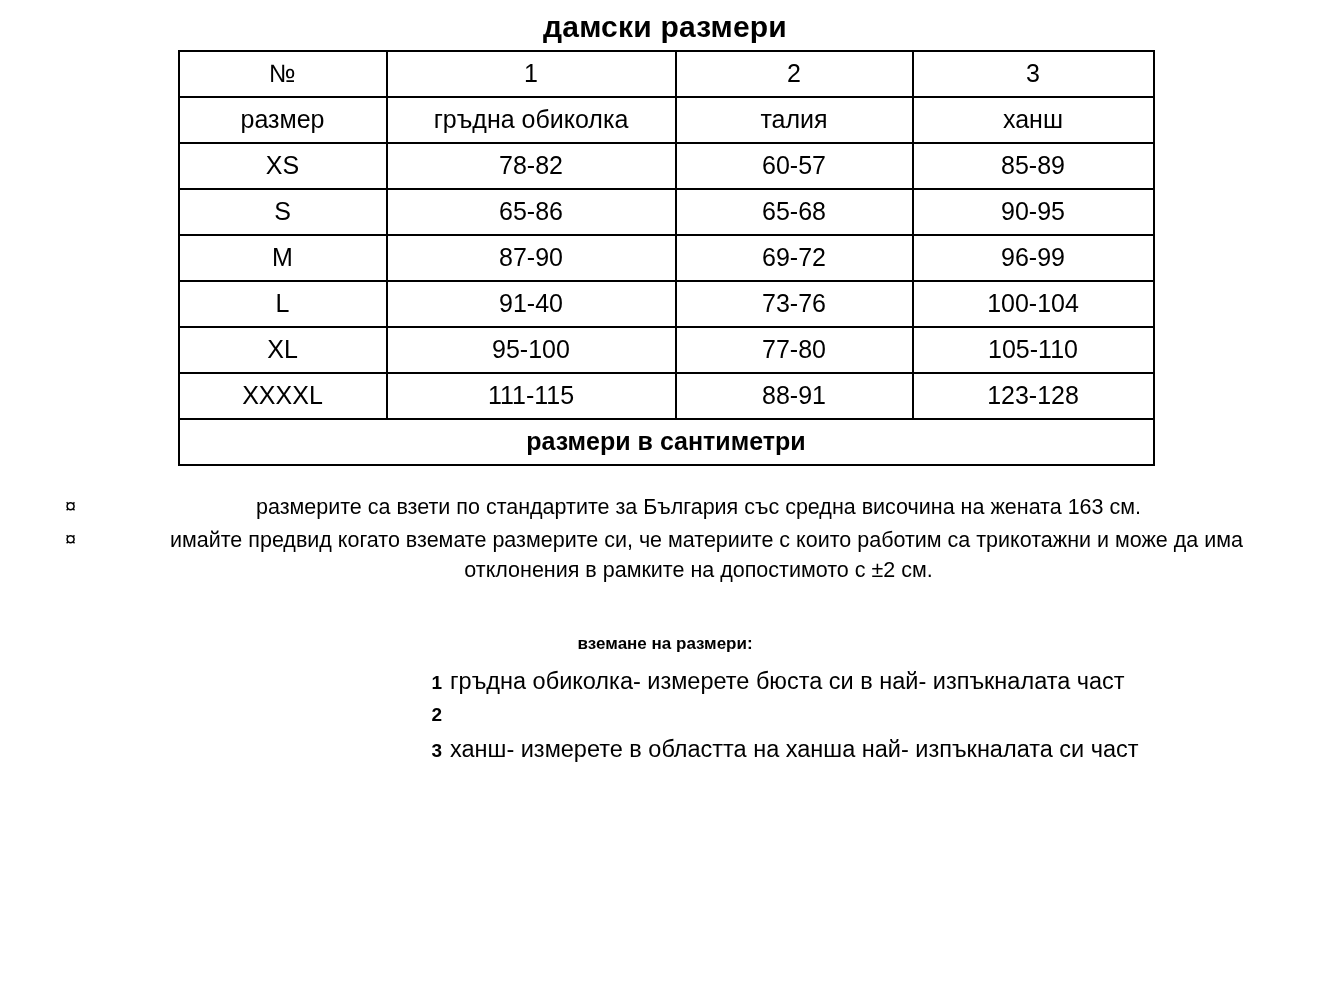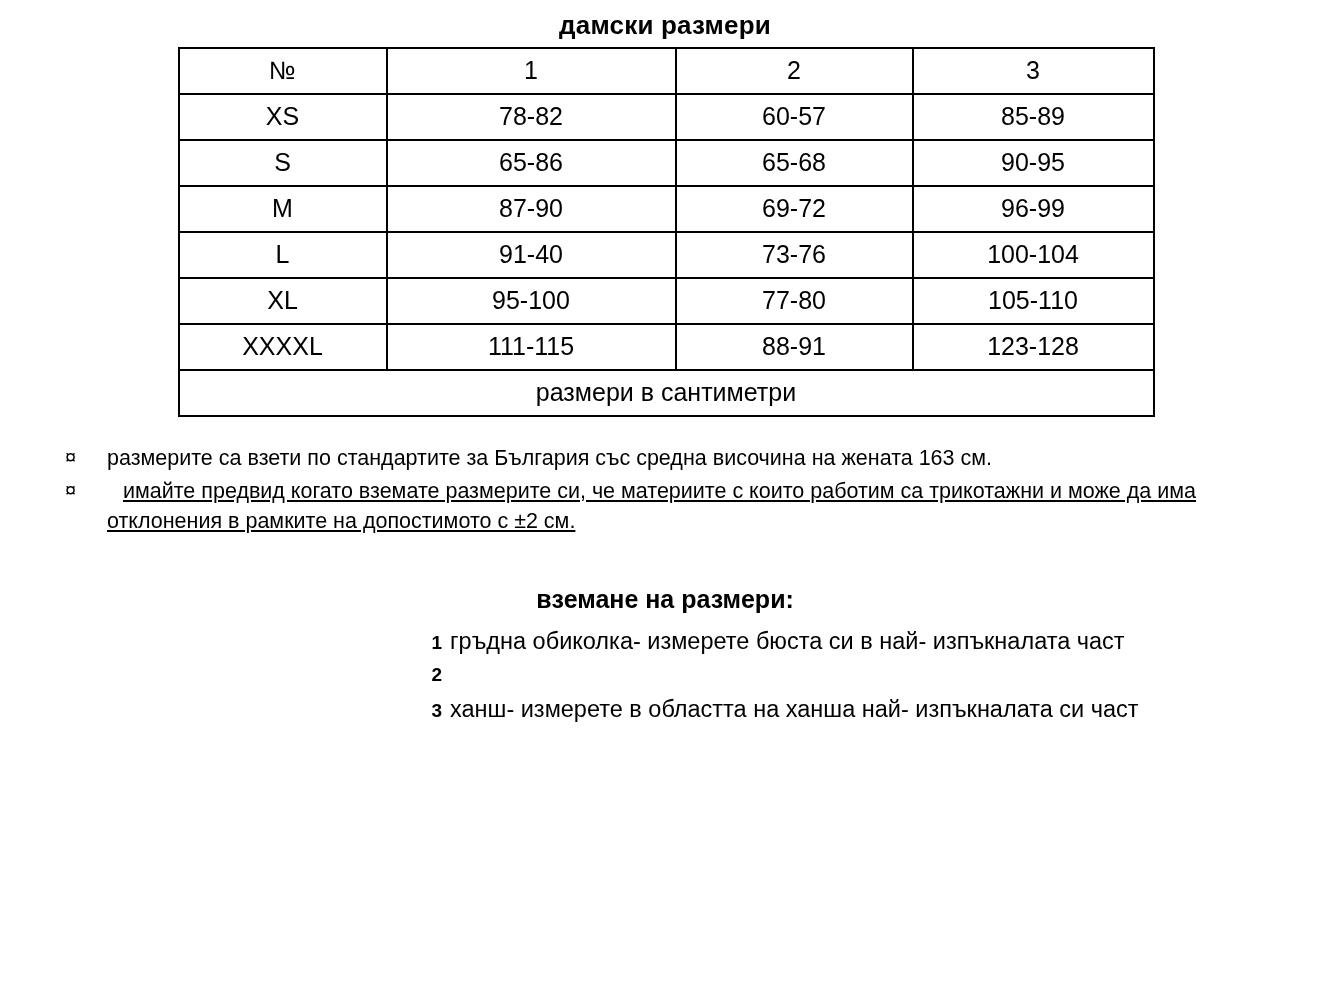--- a/index.html
+++ b/index.html
@@ -18,21 +18,21 @@
 
   .page {
     width: 1330px;
     height: 998px;
     position: relative;
     box-sizing: border-box;
   }
 
   .title {
     text-align: center;
-    font-size: 26px;
+    font-size: 30px;
     font-weight: bold;
     margin: 10px 0 6px 0;
     letter-spacing: 0.2px;
   }
 
   .table-wrap {
     margin: 0 auto;
     width: 975px;
   }
 
@@ -51,21 +51,21 @@
     padding: 0 4px;
     line-height: 1.1;
   }
 
   table.size-table col.c0 { width: 208px; }
   table.size-table col.c1 { width: 289px; }
   table.size-table col.c2 { width: 237px; }
   table.size-table col.c3 { width: 241px; }
 
   .footer-row td {
-    font-weight: normal;
+    font-weight: bold;
     font-size: 25px;
     height: 46px;
   }
 
   .notes {
     margin: 26px 0 0 0;
     padding: 0 40px 0 55px;
   }
   .note {
     display: flex;
@@ -77,30 +77,30 @@
   .note .bullet {
     width: 52px;
     flex: 0 0 52px;
     font-size: 20px;
     text-align: left;
     padding-left: 10px;
     box-sizing: border-box;
   }
   .note .note-text {
     flex: 1 1 auto;
+    text-align: center;
   }
   .note.indented .note-text {
     text-indent: 16px;
-    text-decoration: underline;
   }
 
   .measure-heading {
     text-align: center;
     font-weight: bold;
-    font-size: 25px;
+    font-size: 17px;
     margin-top: 48px;
     margin-bottom: 8px;
   }
 
   .measure-list {
     width: 950px;
     margin: 0 auto;
     padding-left: 230px;
     box-sizing: border-box;
   }
@@ -134,20 +134,26 @@
           <col class="c2">
           <col class="c3">
       </colgroup>
       <tbody>
         <tr>
           <td>№</td>
           <td>1</td>
           <td>2</td>
           <td>3</td>
         </tr>
+        <tr>
+          <td>размер</td>
+          <td>гръдна обиколка</td>
+          <td>талия</td>
+          <td>ханш</td>
+        </tr>
 
         <tr>
           <td>XS</td>
           <td>78-82</td>
           <td>60-57</td>
           <td>85-89</td>
         </tr>
         <tr>
           <td>S</td>
           <td>65-86</td>

